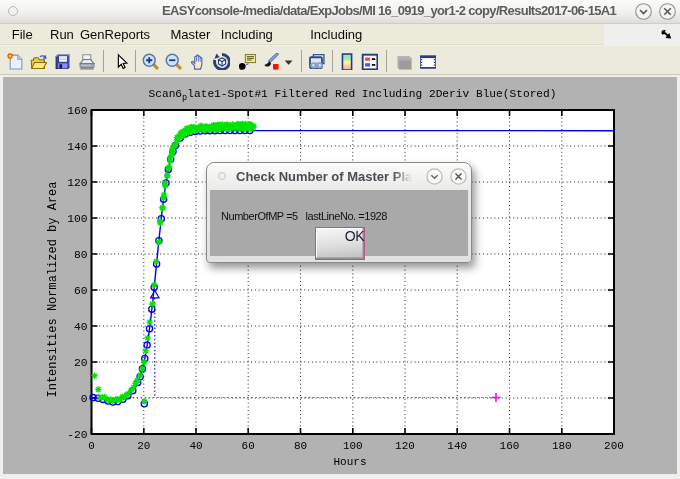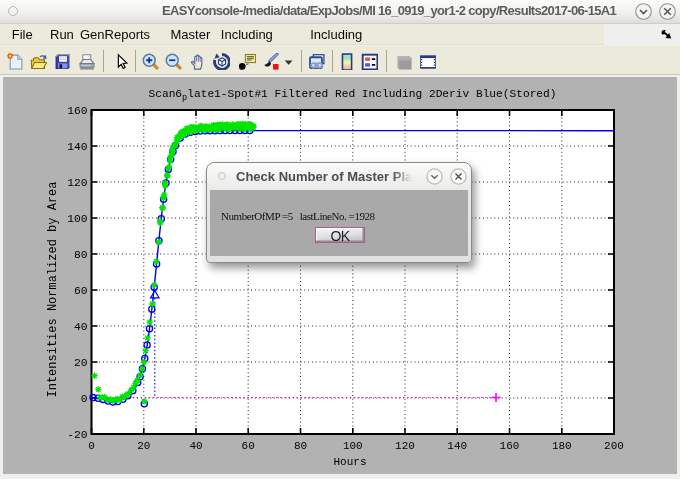--- a/index.html
+++ b/index.html
@@ -11,22 +11,22 @@
 #cornerarrow {position:absolute;left:661px;top:29px}
 #toolbar {position:absolute;left:0;top:46px;width:680px;height:29px;background:#eceadb;border-bottom:1px solid #cbc8b6}
 .tbi {position:absolute;top:7px}
 .tsep {position:absolute;top:4px;width:1px;height:22px;background:#a8a594}
 #figure {position:absolute;left:3px;top:77px;width:674px;height:397px;background:#b2b2b2}
 #dlg {position:absolute;left:206px;top:162px;width:266px;height:101px;background:linear-gradient(#fbfbfa,#e9e8e6 30%,#e2e1df);border:1px solid #8a8a88;border-radius:8px 8px 4px 4px;box-shadow:3px 5px 9px rgba(0,0,0,0.42)}
 #dlgcirc {position:absolute;left:11px;top:9px;width:8px;height:8px;border-radius:50%;border:1.3px solid #c4c4c2;background:#f0f0ee}
 #dlgtitle {position:absolute;left:29px;top:6px;width:178px;font-size:13px;font-weight:bold;color:#4c4c54;white-space:nowrap;overflow:hidden;-webkit-mask-image:linear-gradient(90deg,#000 88%,transparent 99%);mask-image:linear-gradient(90deg,#000 88%,transparent 99%)}
 .dbtn {position:absolute;top:5px;width:17px;height:17px}
 #dlgbody {position:absolute;left:3px;top:27px;width:258px;height:66px;background:#a9a9a9}
-#dlgmsg {position:absolute;left:11px;top:20px;font-family:Liberation Serif, serif;font-size:11px;letter-spacing:-0.45px;color:#111;white-space:pre}
-#okbtn {position:absolute;left:105px;top:37px;width:50px;height:16px;border:1.2px solid #b05a92;background:linear-gradient(175deg,#f8f8f8,#dedede 55%,#bcbcbc);box-shadow:inset -1.5px -1.5px 0 #8f8f8f, inset 1px 1px 0 #ffffff;text-align:center;font-size:14px;letter-spacing:-0.5px;color:#1a1a35;line-height:17px}
+#dlgmsg {position:absolute;left:11px;top:20px;font-family:Liberation Sans, sans-serif;font-size:11px;letter-spacing:-0.45px;color:#111;white-space:pre}
+#okbtn {position:absolute;left:105px;top:37px;width:50px;height:33px;border:1.2px solid #b05a92;background:linear-gradient(175deg,#f8f8f8,#dedede 55%,#bcbcbc);box-shadow:inset -1.5px -1.5px 0 #8f8f8f, inset 1px 1px 0 #ffffff;text-align:right;font-size:14px;letter-spacing:-0.5px;color:#1a1a35;line-height:17px}
 </style></head>
 <body>
 <div id="titlebar">
   <div id="tcirc"></div>
   <div id="ttext">EASYconsole-/media/data/ExpJobs/MI 16_0919_yor1-2 copy/Results2017-06-15A1</div>
   <svg class="wbtn" style="left:635px" viewBox="0 0 17 17">
       <circle cx="8.5" cy="8.5" r="7.8" fill="#f4f4f2" stroke="#909090" stroke-width="1.1"></circle>
       <path d="M5 7l3.5 3.5L12 7" fill="none" stroke="#555" stroke-width="1.6"></path>
     </svg>
   <svg class="wbtn" style="left:659px" viewBox="0 0 17 17">

